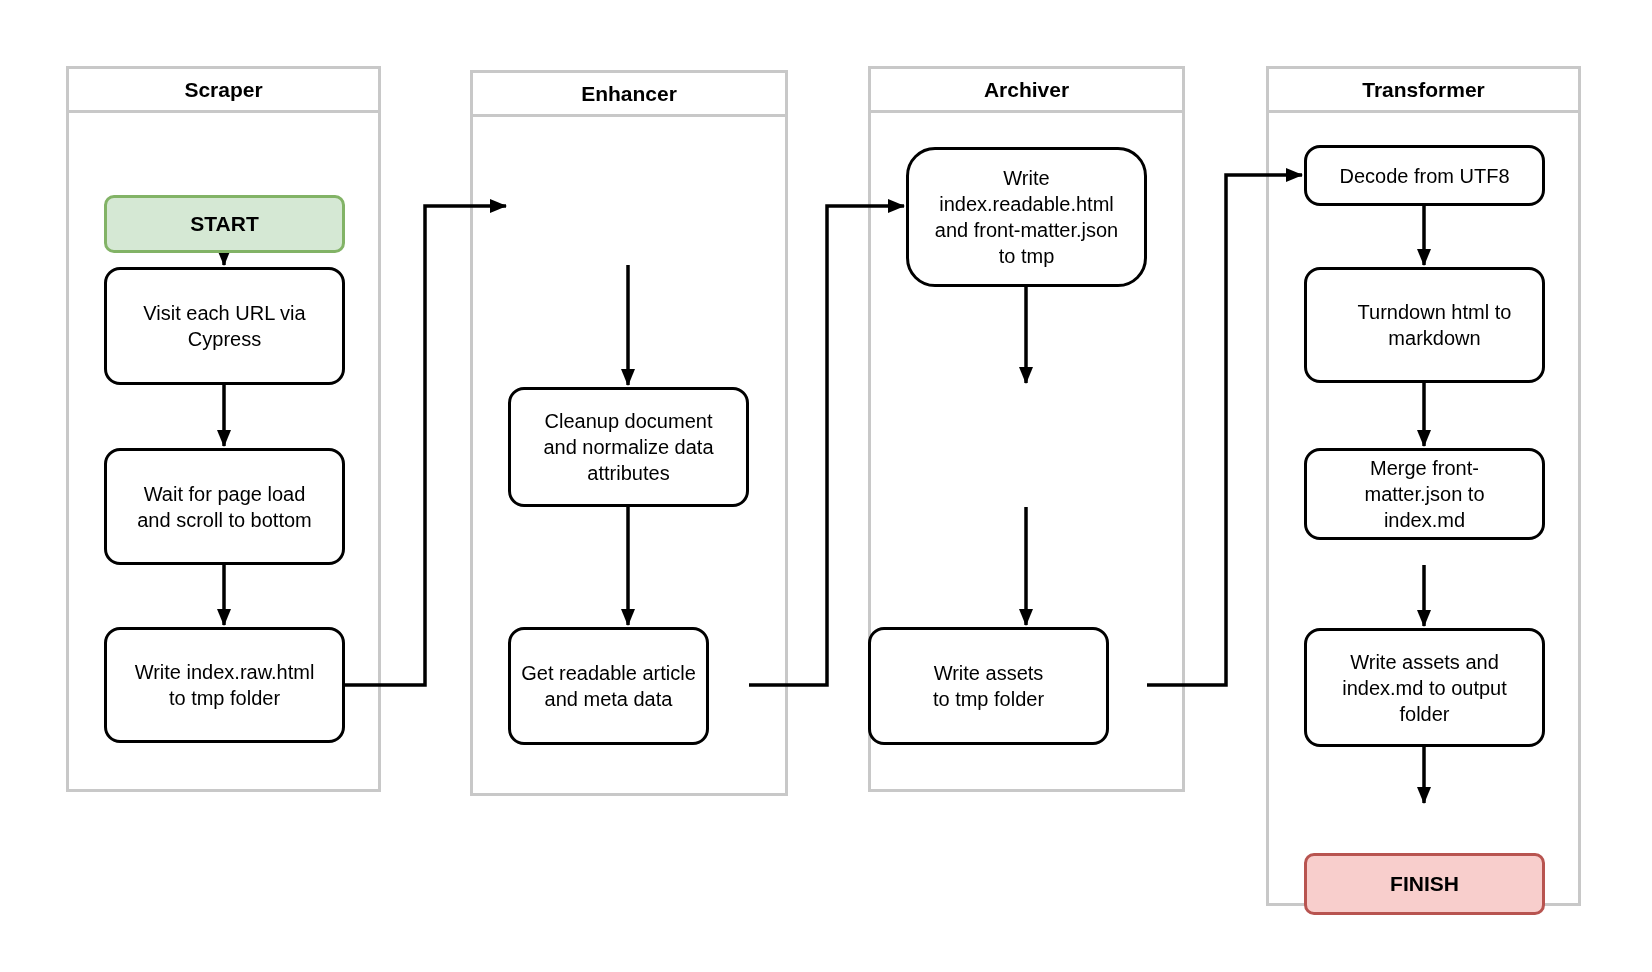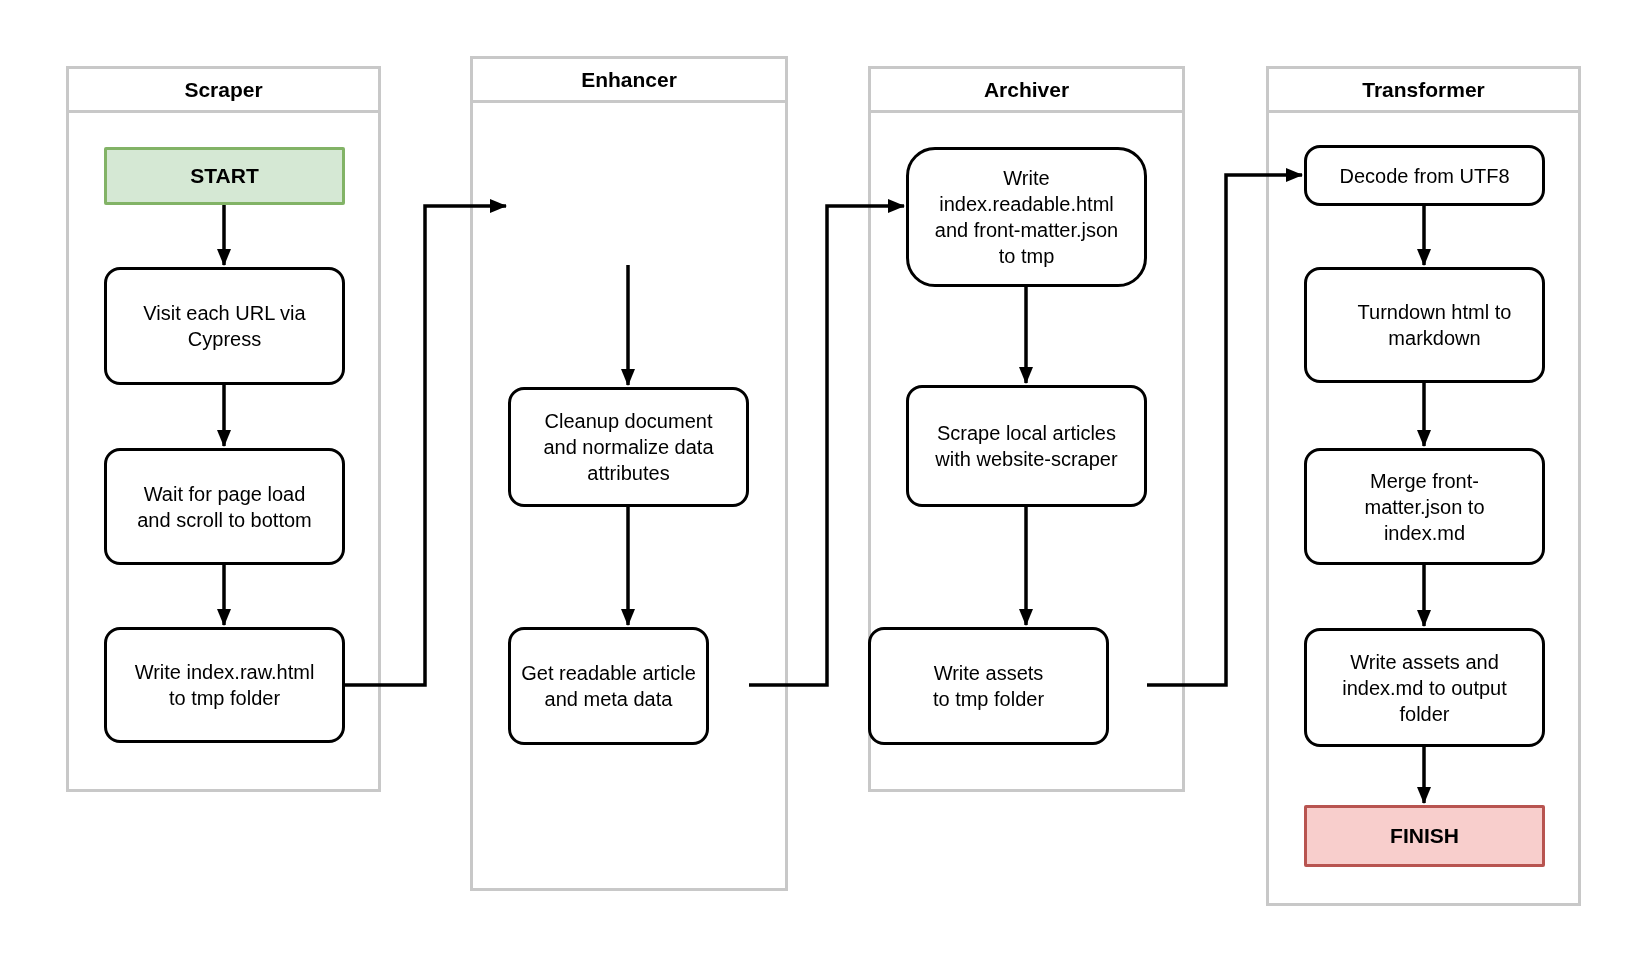--- a/index.html
+++ b/index.html
@@ -67,23 +67,24 @@
     justify-content: center;
     text-align: center;
     font-size: 20px;
     line-height: 26px;
     color: var(--text);
     padding: 4px 8px;
   }
   .node .label { white-space: pre-line; }
 
   .node.terminal {
-    border-radius: 2px;
+    border-radius: 10px;
     font-weight: bold;
     font-size: 21px;
+    margin-top: 48px;
   }
   .node.start {
     background: var(--start-fill);
     border-color: var(--start-border);
   }
   .node.finish {
     background: var(--finish-fill);
     border-color: var(--finish-border);
   }
 </style>
@@ -91,21 +92,21 @@
 <body>
 
 <div class="canvas">
 
   <section class="lane" style="left:66px; top:66px; width:315px; height:726px;">
     <header class="lane-header">
       <span>Scraper</span>
     </header>
   </section>
 
-  <section class="lane" style="left:470px; top:56px; width:318px; height:835px;">
+  <section class="lane" style="left:470px; top:70px; width:318px; height:726px;">
     <header class="lane-header">
       <span>Enhancer</span>
     </header>
   </section>
 
   <section class="lane" style="left:868px; top:66px; width:317px; height:726px;">
     <header class="lane-header">
       <span>Archiver</span>
     </header>
   </section>
@@ -163,37 +164,33 @@
     <span class="label">Get readable article
 and meta data</span>
   </div>
 
   <div class="node" style="left:906px; top:147px; width:241px; height:140px;border-radius:29px;">
     <span class="label">Write
 index.readable.html
 and front-matter.json
 to tmp</span>
   </div>
-  <div class="node" style="left:906px; top:385px; width:241px; height:122px;">
-    <span class="label">Scrape local articles
-with website-scraper</span>
-  </div>
   <div class="node" style="left:868px; top:627px; width:241px; height:118px;">
     <span class="label">Write assets
 to tmp folder</span>
   </div>
 
   <div class="node" style="left:1304px; top:145px; width:241px; height:61px;">
     <span class="label">Decode from UTF8</span>
   </div>
   <div class="node" style="left:1304px; top:267px; width:241px; height:116px;padding-left:28px;">
     <span class="label">Turndown html to
 markdown</span>
   </div>
-  <div class="node" style="left:1304px; top:448px; width:241px; height:117px;">
+  <div class="node" style="left:1304px; top:448px; width:241px; height:92px;">
     <span class="label">Merge front-
 matter.json to
 index.md</span>
   </div>
   <div class="node" style="left:1304px; top:628px; width:241px; height:119px;">
     <span class="label">Write assets and
 index.md to output
 folder</span>
   </div>
   <div class="node terminal finish" style="left:1304px; top:805px; width:241px; height:62px;">

